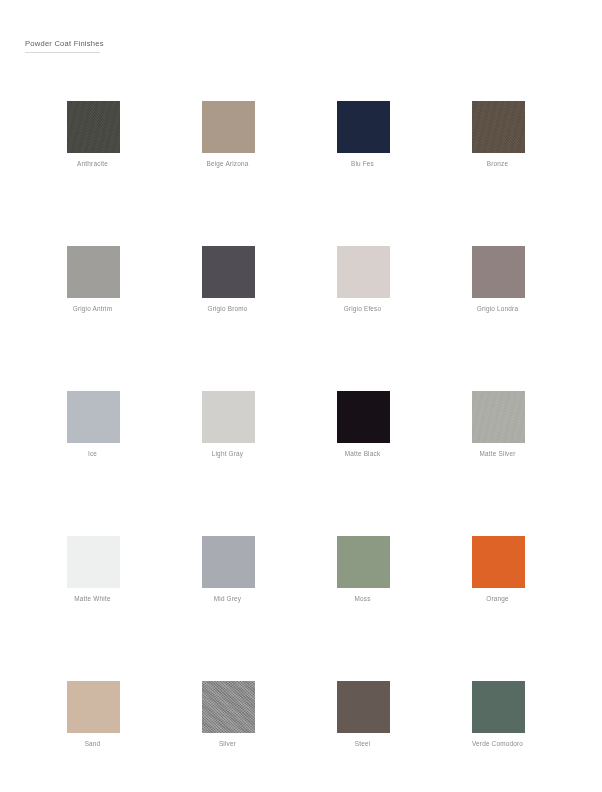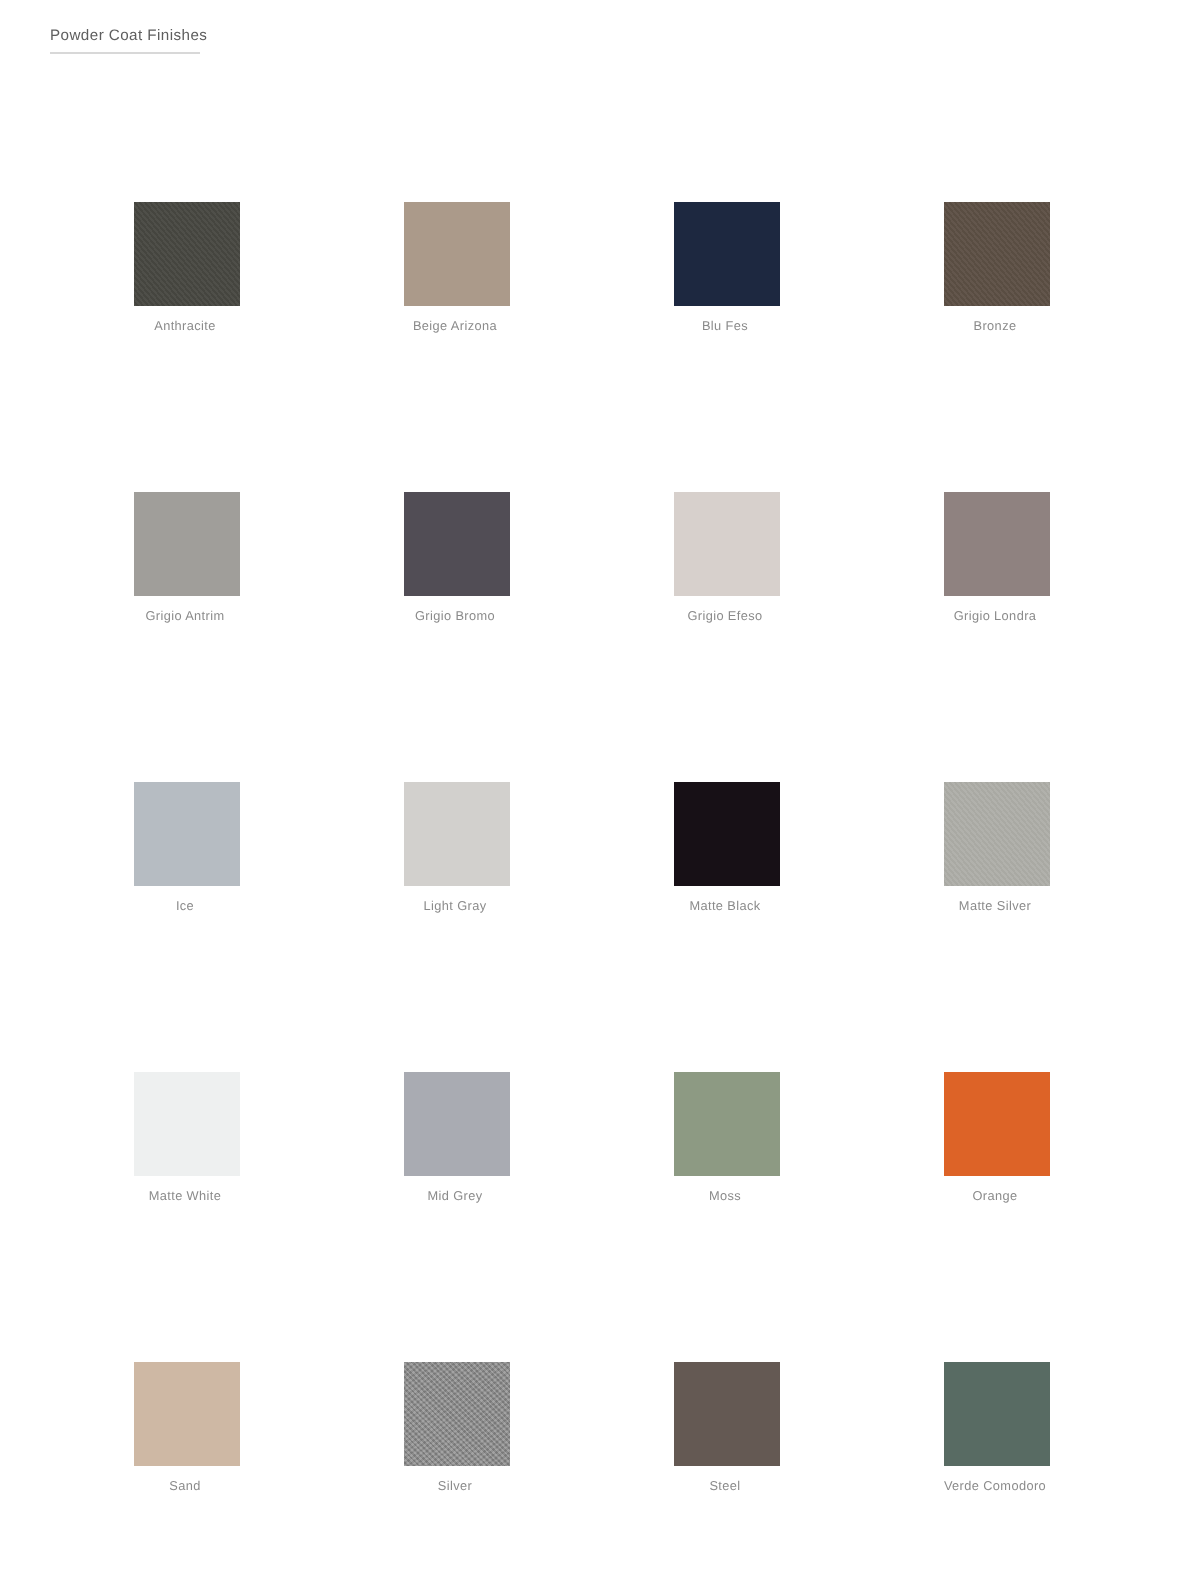--- a/index.html
+++ b/index.html
@@ -21,21 +21,21 @@
     margin: 0 auto;
     background: #ffffff;
     overflow: hidden;
     box-sizing: border-box;
   }
 
   
   .header {
     position: absolute;
     left: 25px;
-    top: 12px;
+    top: 38px;
     width: 552px;
   }
 
   .page-title {
     font-size: 7.6px;
     line-height: 11px;
     letter-spacing: 0.22px;
     color: #5e5e5e;
     font-weight: 400;
     white-space: nowrap;

